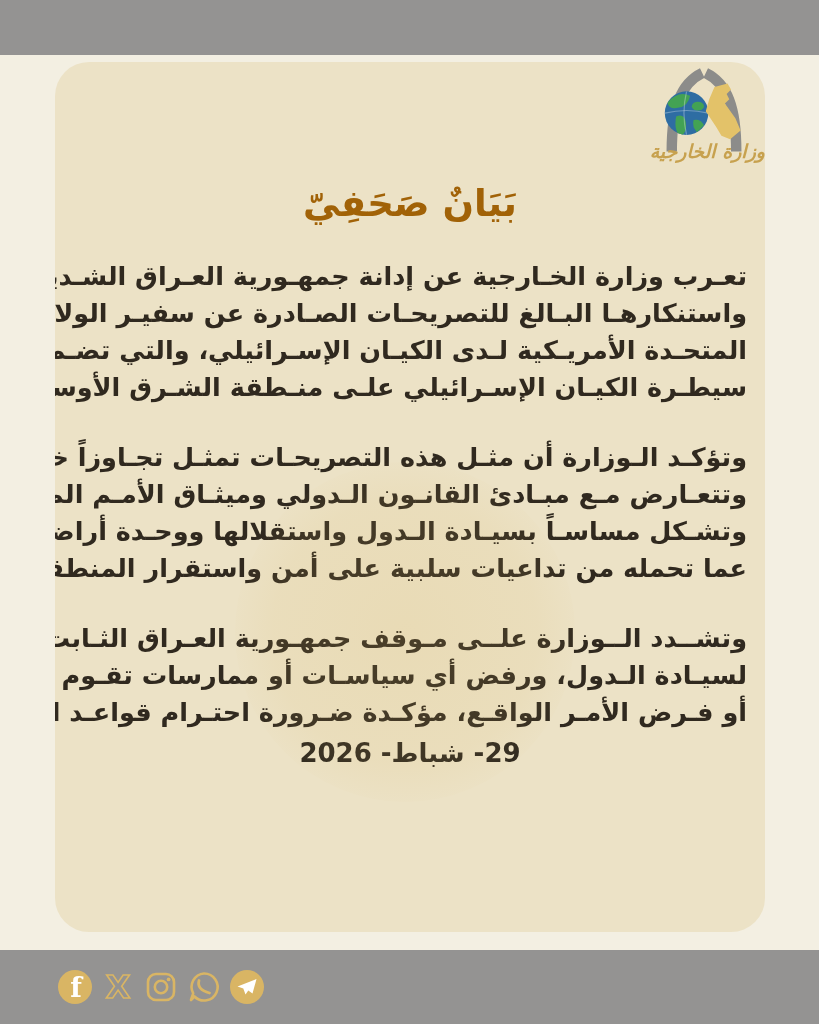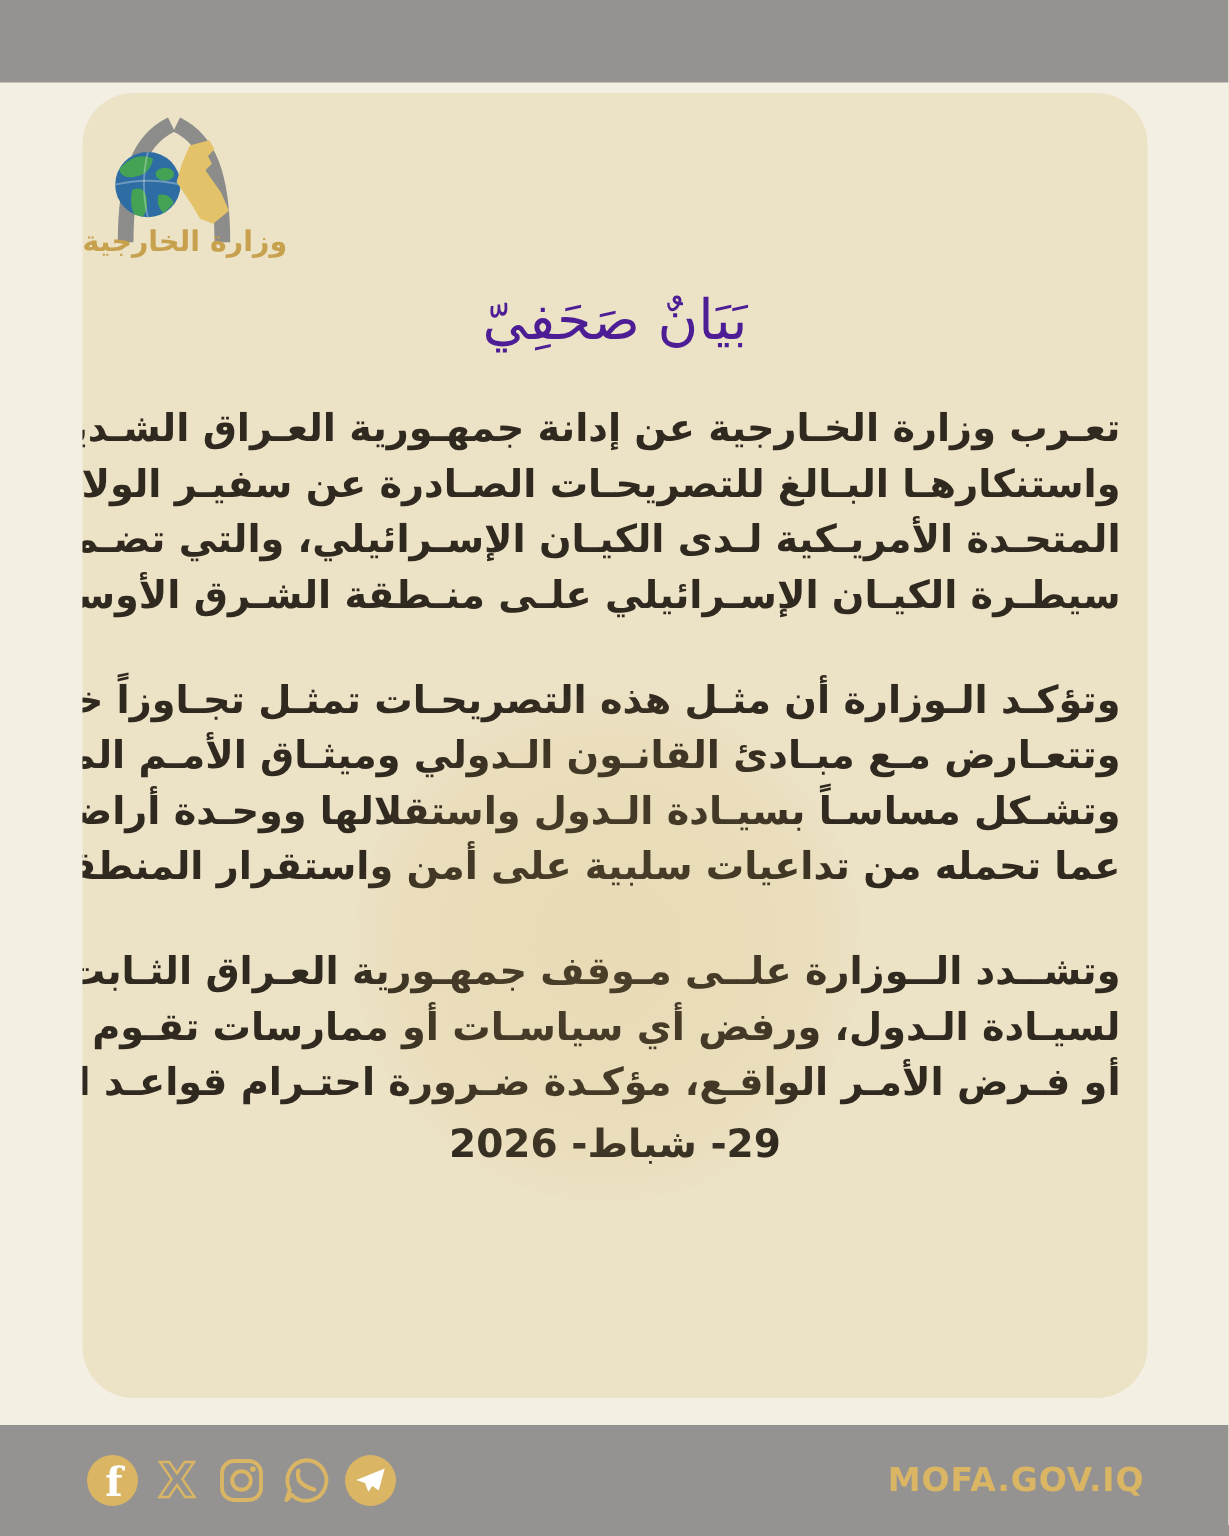--- a/index.html
+++ b/index.html
@@ -20,32 +20,32 @@
     position:absolute; left:55px; top:62px; width:710px; height:870px;
     background:#ece2c6; border-radius:34px; overflow:hidden;
   }
   .watermark {
     position:absolute; left:180px; top:400px; width:340px; height:340px;
     border-radius:50%;
     background:radial-gradient(circle, rgba(216,181,95,0.16) 0%, rgba(216,181,95,0.10) 55%, rgba(216,181,95,0) 75%);
     pointer-events:none;
   }
 
-  .logo-block { text-align:left; padding-top:10px; position:relative; }
+  .logo-block { text-align:right; position:relative;font-style:italic; }
   .logo-block svg { display:inline-block; }
   .logo-ar {
     margin-top:-16px; font-size:19px; font-weight:bold; color:#c7a14e; direction:rtl;
   }
   .logo-en {
     margin-top:1px; font-size:7px; color:#97948e; letter-spacing:0.5px; font-weight:bold;
   }
 
   .stmt-title {
     margin-top:20px; text-align:center; direction:rtl;
-    font-size:37px; font-weight:normal; color:#4c1d95;
+    font-size:37px; font-weight:bold; color:#a16207;
   }
 
   .paras { direction:rtl; padding:0 18px; }
   .para { margin-top:33px; }
   .line {
     text-align:center; font-size:25.5px; font-weight:bold; color:#30291f;
     line-height:37px; white-space:nowrap;
   }
 
   .signature {
@@ -149,14 +149,13 @@
         <path d="M 13 11.5 q -2.5 9 10.5 12.5" stroke="#d9b564" stroke-width="2.8" fill="none" stroke-linecap="round"></path>
       </svg>
     </a>
     <a href="#">
       <svg width="36" height="36" viewBox="0 0 36 36">
         <circle cx="18" cy="18" r="17" fill="#d9b564"></circle>
         <path d="M 27.5 10 L 8.5 17.6 L 14.3 19.6 L 16.5 25.5 L 19.3 21.6 L 23.5 24.6 Z" fill="#ffffff"></path>
       </svg>
     </a>
   </div>
-  <a href="#" class="site-link">MOFA.GOV.IQ</a>
 </div>
 
 </body></html>

